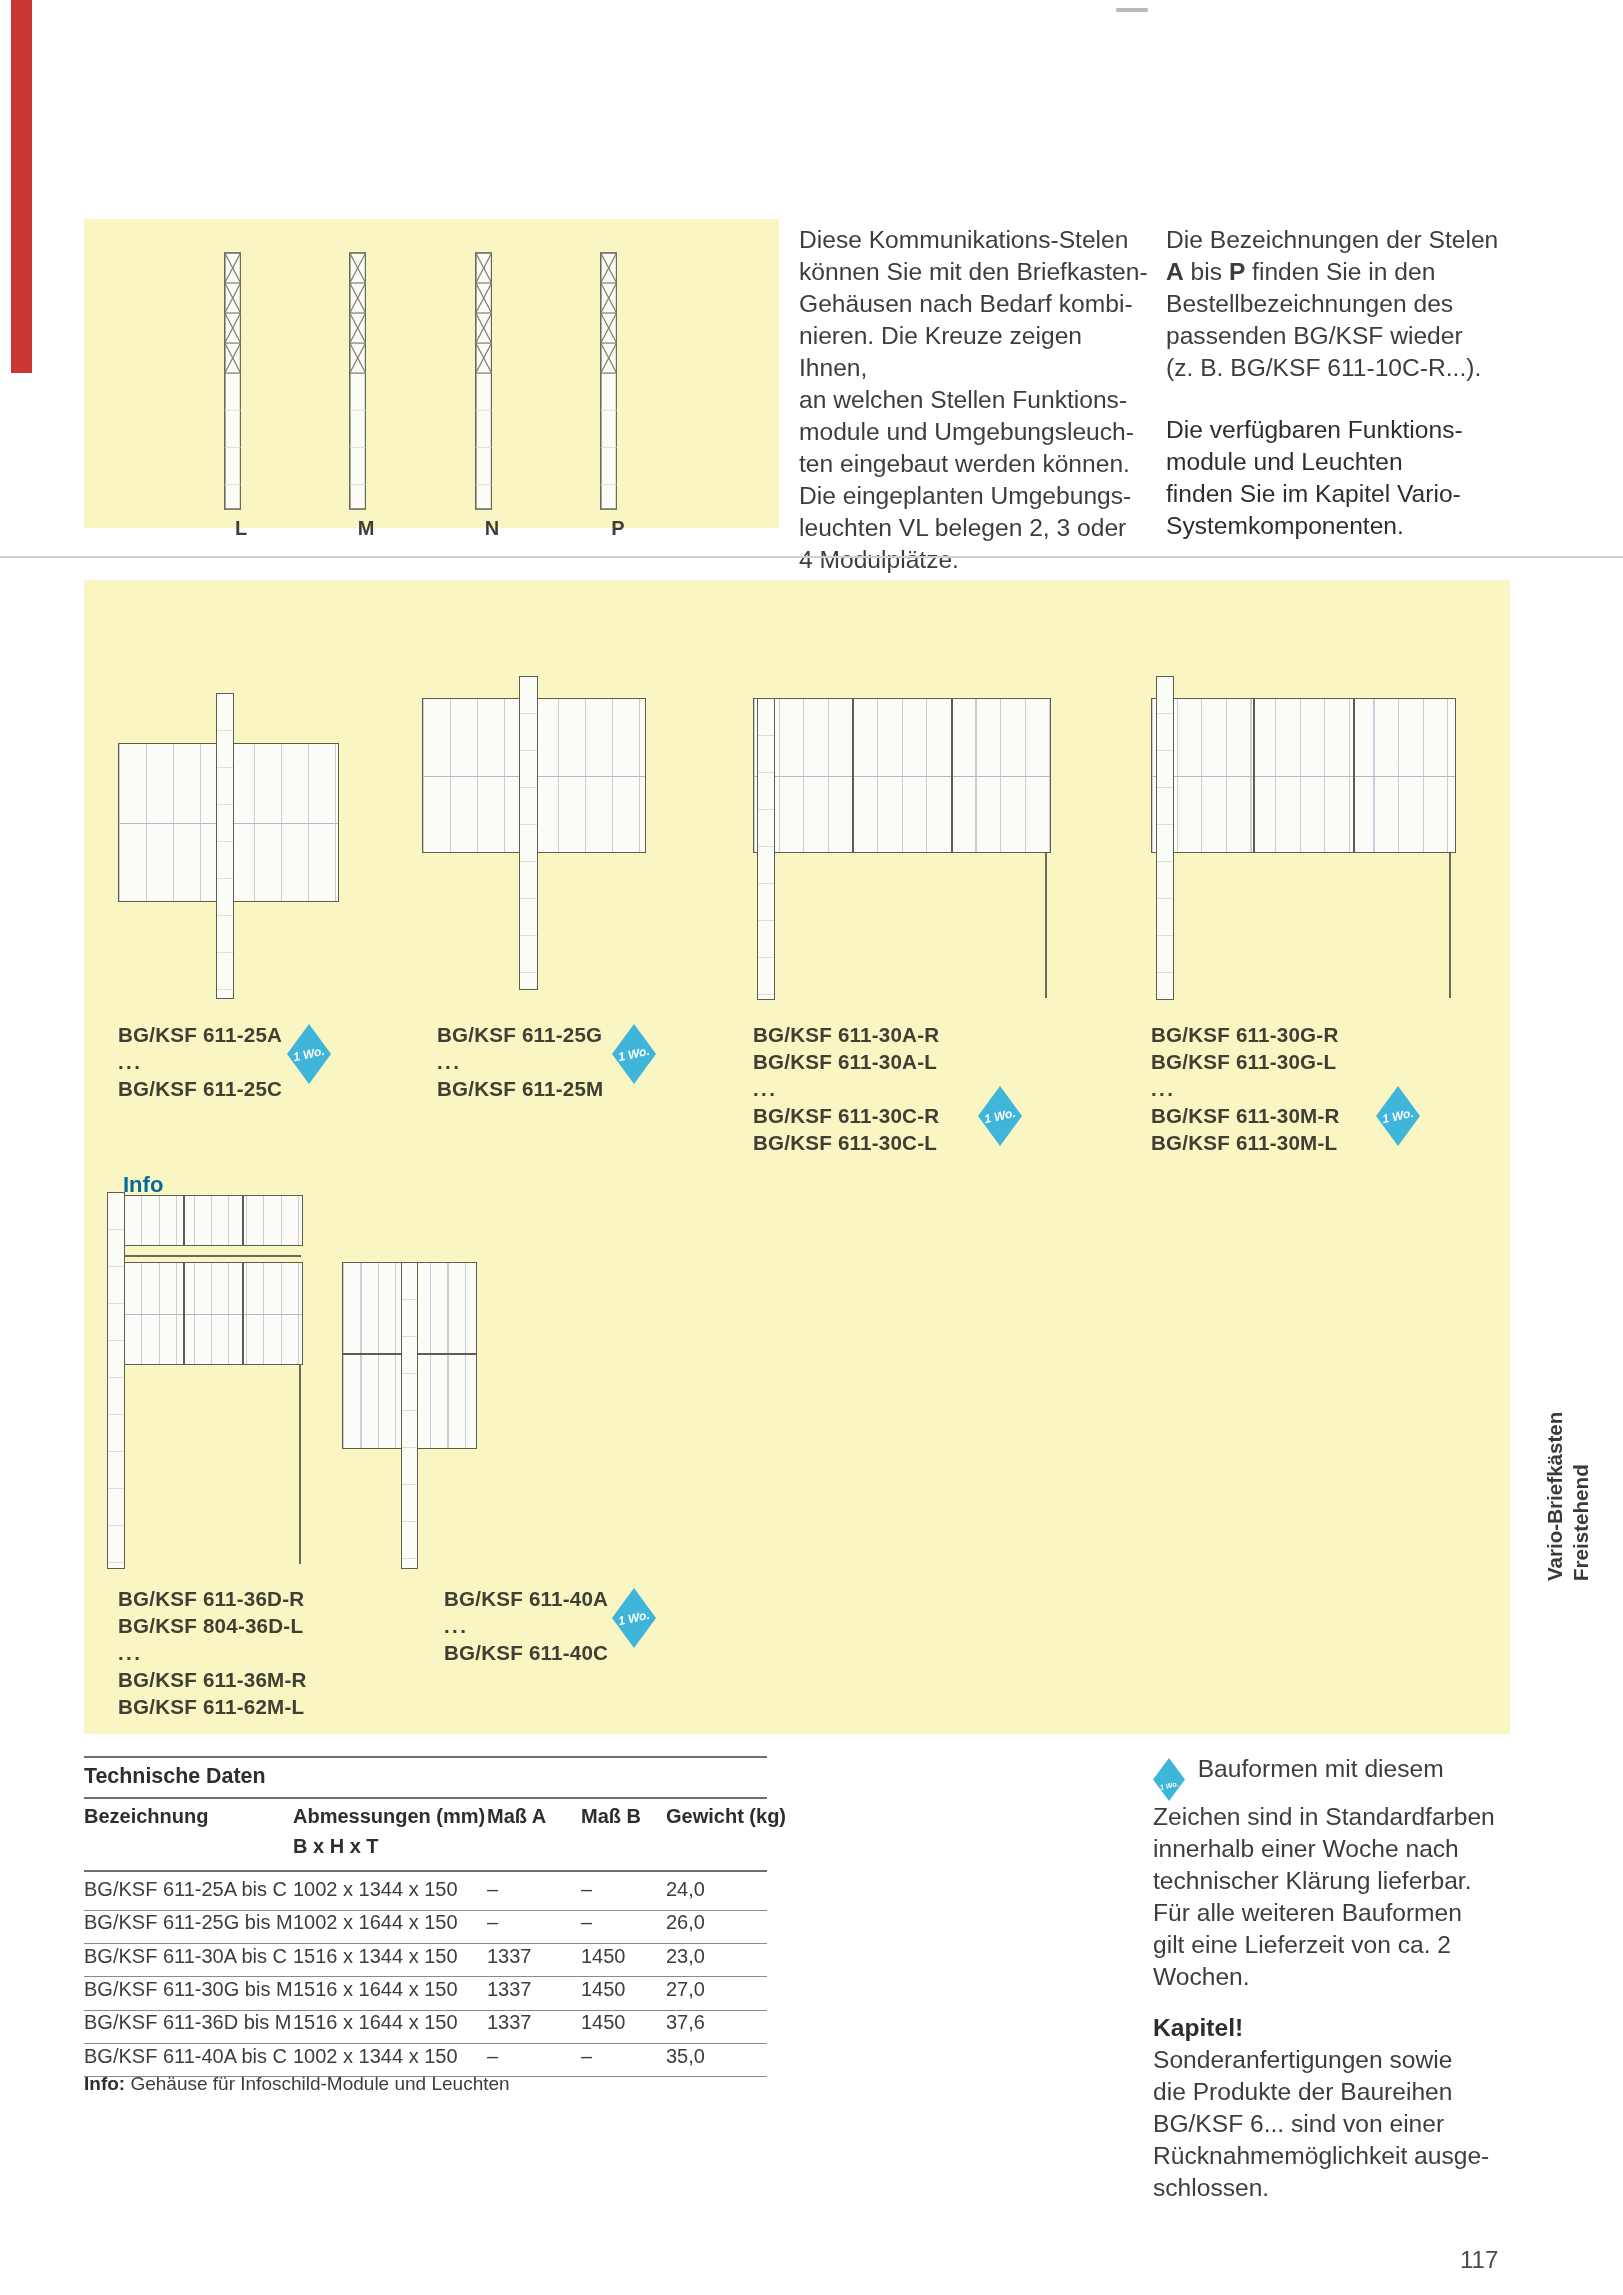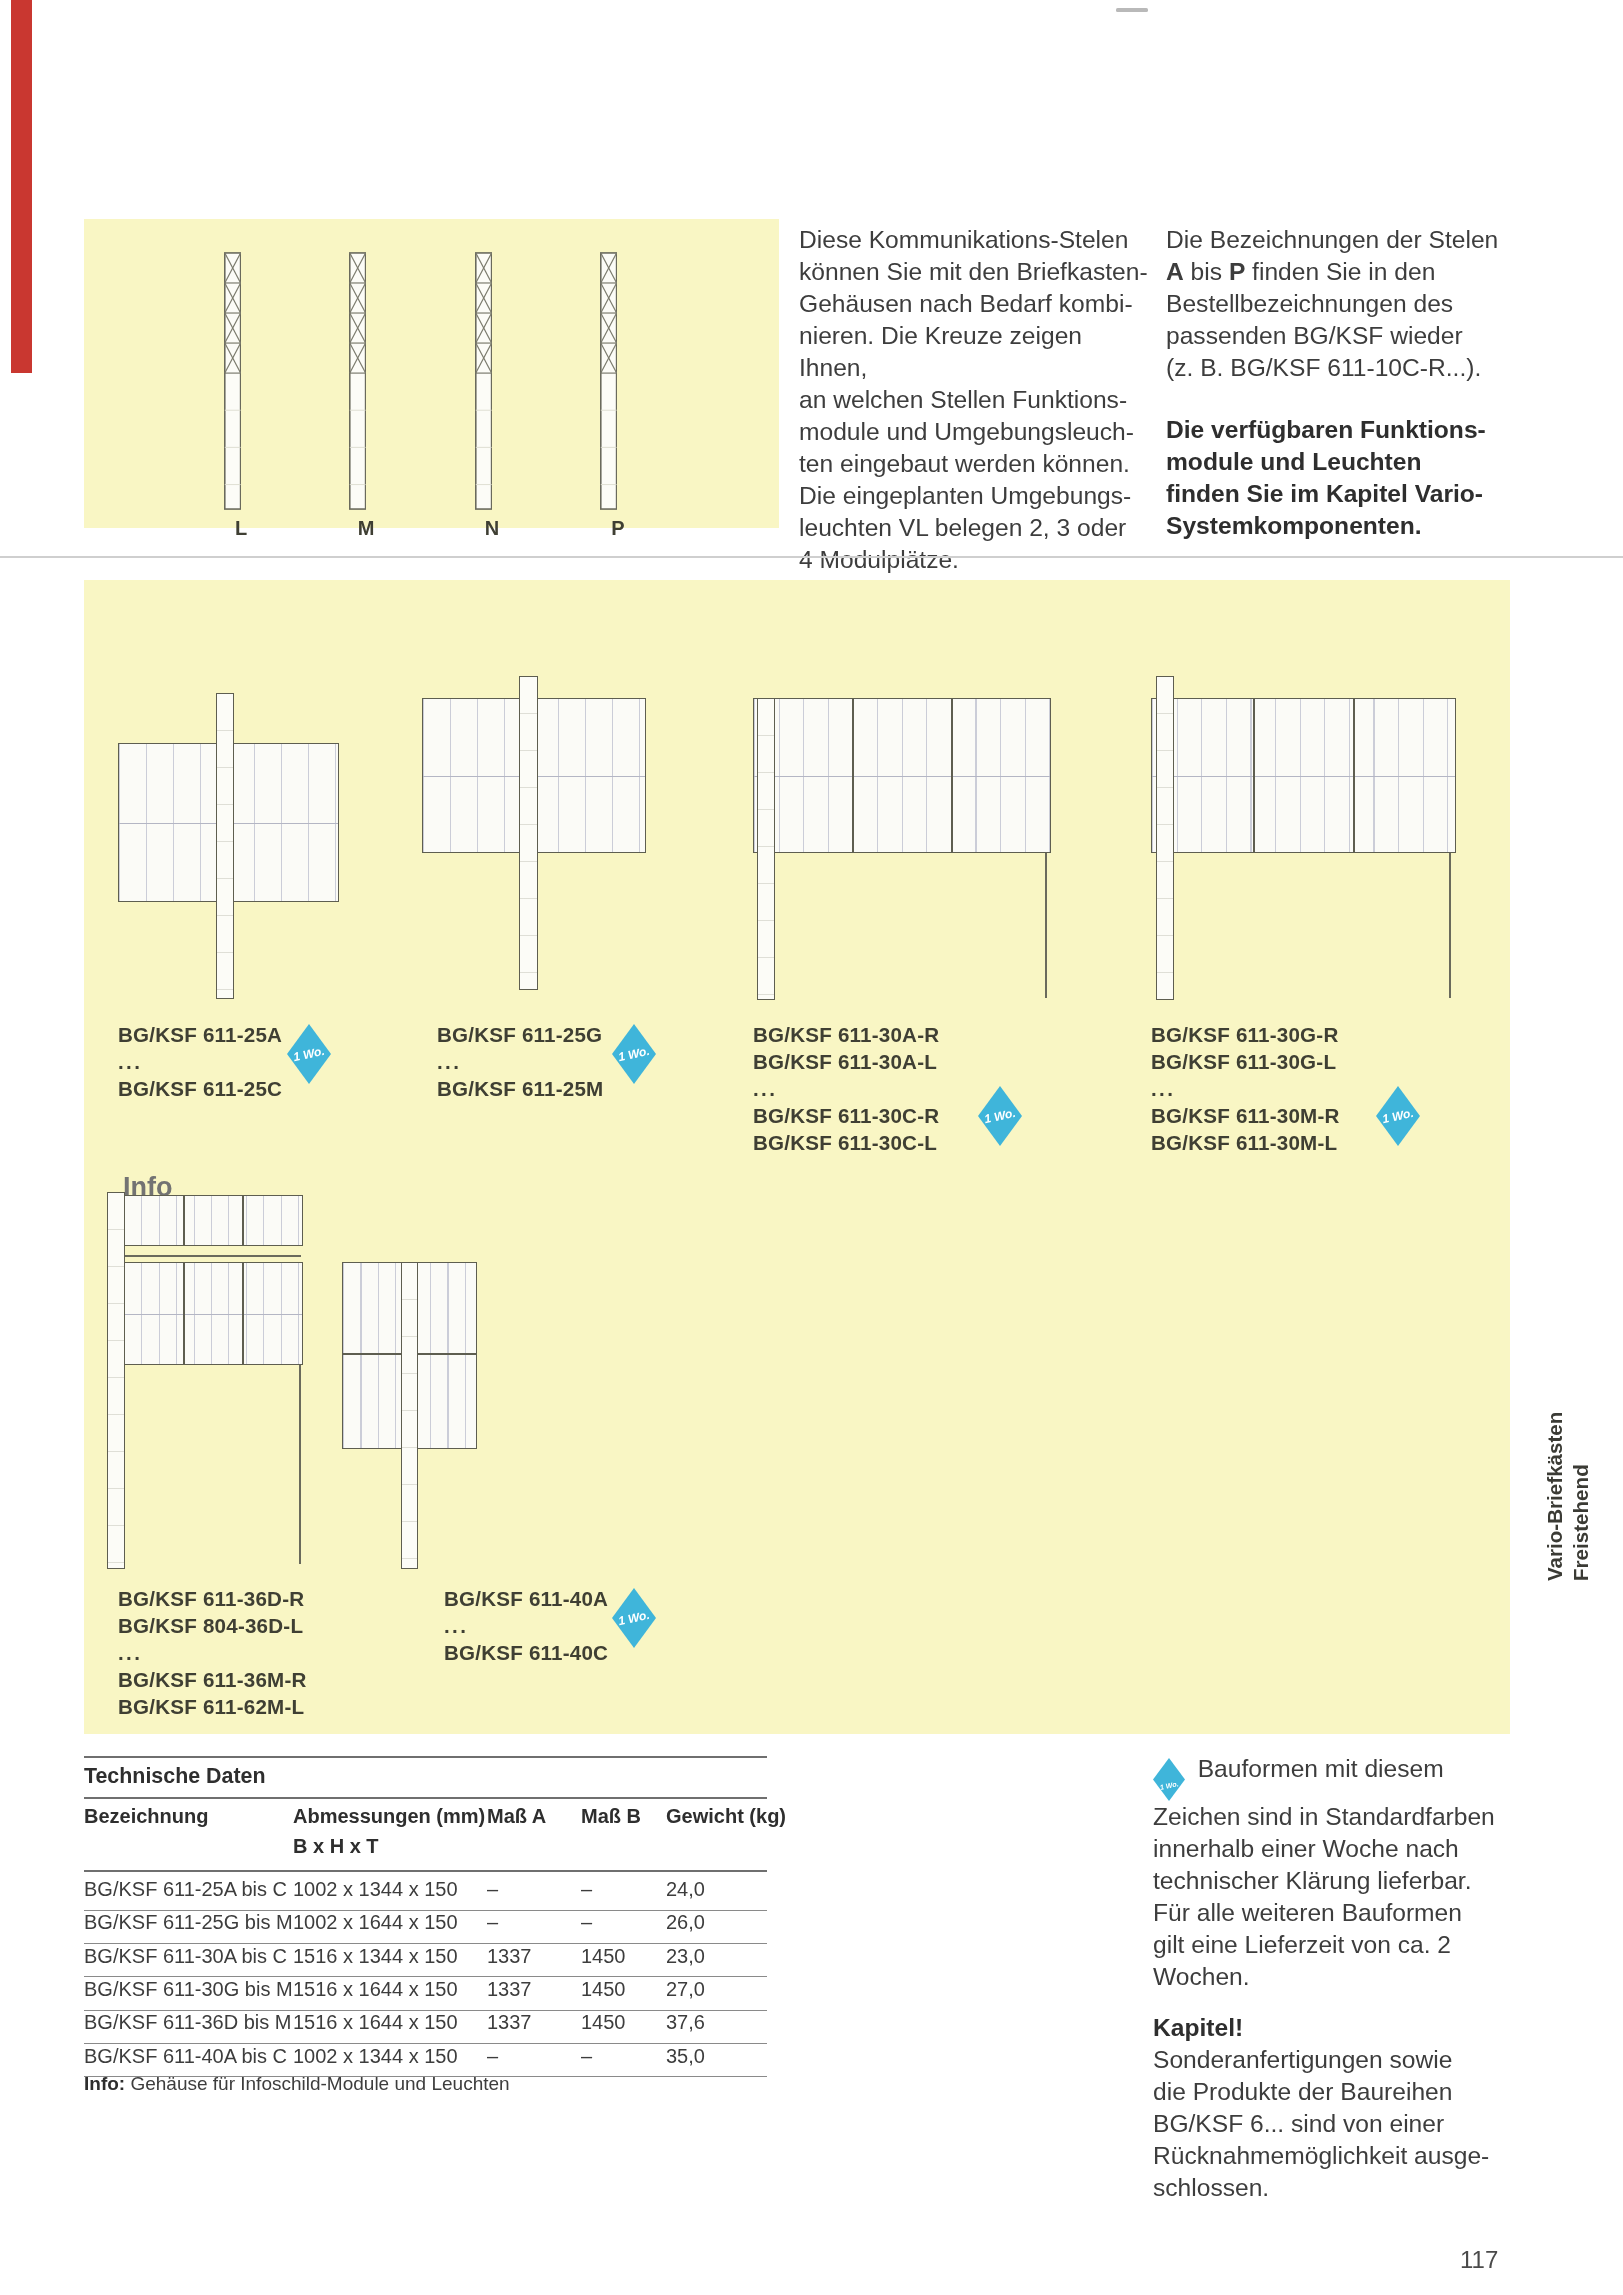--- a/index.html
+++ b/index.html
@@ -19,41 +19,41 @@
   
   .mini-stele{position:absolute;width:17.4px;height:258px;top:32.5px;}
   .mini-label{position:absolute;top:298px;width:48px;margin-left:-15px;text-align:center;
               font-weight:bold;font-size:20px;color:#3f3f33;}
 
   
   .intro{font-size:24.6px;line-height:32px;color:#3d3d3d;}
   .intro .b{font-weight:bold;}
   .intro-left{left:799px;top:224px;width:357px;}
   .intro-right{left:1166px;top:224px;width:373px;}
-  .bold-par{font-weight:bold;color:#2e2e2e;margin-top:30px;}
+  .bold-par{font-weight:normal;color:#2e2e2e;margin-top:30px;}
 
   .divider{left:0;top:556px;width:1623px;height:2.4px;background:#cfcfcf;}
 
   
   .pole{position:absolute;background:#fcfcf7;border:1.6px solid #5e5e50;z-index:3;
         background-image:repeating-linear-gradient(180deg,transparent 0 36px,rgba(120,120,100,.22) 36px 37px);}
   .block{position:absolute;background:#fbfbf7;border:1.6px solid #5e5e50;z-index:2;}
   .cols34{background-image:repeating-linear-gradient(90deg,rgba(125,130,165,.38) 0 1.1px,transparent 1.1px 27px);}
   .cols31{background-image:repeating-linear-gradient(90deg,rgba(125,130,165,.38) 0 1.1px,transparent 1.1px 24.6px);}
   .cols22{background-image:repeating-linear-gradient(90deg,rgba(125,130,165,.38) 0 1.1px,transparent 1.1px 17.4px);}
   .midline{position:absolute;left:0;right:0;top:50%;height:1.2px;background:#b4b6c4;}
   .heavy-mid{position:absolute;left:0;right:0;top:90px;height:2.4px;background:#5e5e50;}
   .gdiv{position:absolute;top:0;bottom:0;width:1.6px;background:#5e5e50;}
   .rline{position:absolute;width:2.4px;background:#6a6a5c;z-index:1;}
   .shelf{position:absolute;height:2.4px;background:#6a6a5c;}
 
   
   .plabel{position:absolute;font-weight:bold;font-size:20.6px;line-height:27px;color:#3f3f33;letter-spacing:0.2px;}
   .plabel .dots{letter-spacing:2.4px;}
-  .info-lab{position:absolute;font-weight:bold;font-size:27px;color:#737373;}
+  .info-lab{position:absolute;font-weight:bold;font-size:22px;color:#0369a1;}
 
   
   .badge{position:absolute;width:44px;height:60px;background:#3fb5da;
          clip-path:polygon(50% 0,100% 50%,50% 100%,0 50%);
          display:flex;align-items:center;justify-content:center;z-index:4;}
   .badge span{color:#fff;font-weight:bold;font-style:italic;font-size:12px;transform:rotate(-12deg);}
   .bullet-badge{display:inline-block;width:32px;height:43px;background:#3fb5da;
          clip-path:polygon(50% 0,100% 50%,50% 100%,0 50%);vertical-align:-11px;margin-right:12.7px;
          text-align:center;line-height:43px;}
   .bullet-badge span{color:#fff;font-weight:bold;font-style:italic;font-size:7.1px;display:inline-block;transform:rotate(-12deg);}

